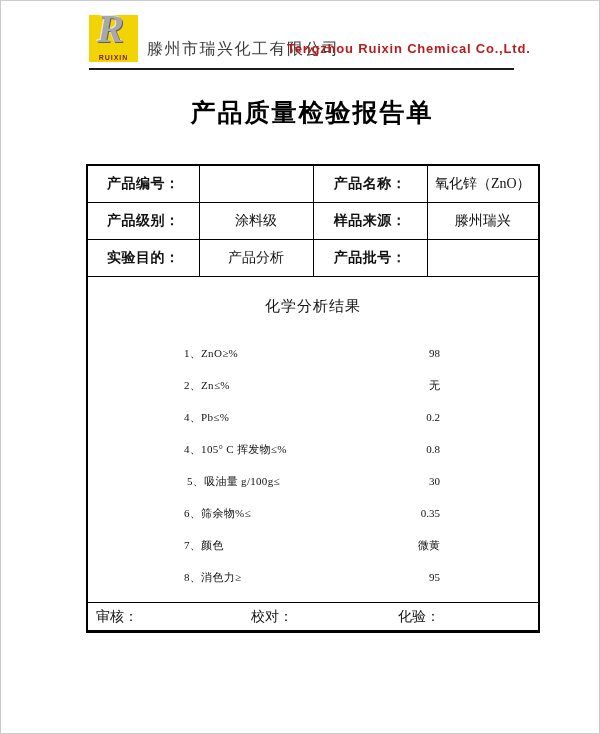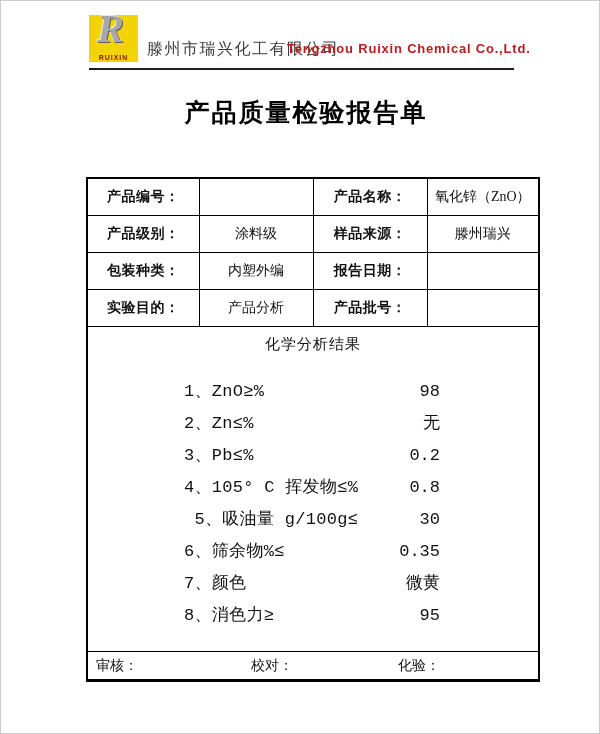--- a/index.html
+++ b/index.html
@@ -66,35 +66,35 @@
   .header-rule {
     position: absolute;
     left: 88px; top: 67px;
     width: 425px; height: 2px;
     background: #1c1c1c;
   }
 
   
   .report-title {
     position: absolute;
-    left: 79px; top: 95px;
+    left: 85px; top: 95px;
     width: 452px;
     margin: 0;
     text-align: center;
     font-family: Liberation Serif, serif;
     font-weight: bold;
     font-size: 25px;
     letter-spacing: 2px;
     color: #000000;
   }
 
   
   table.report {
     position: absolute;
-    left: 85px; top: 176px;
+    left: 85px; top: 163px;
     width: 452px;
     border-collapse: collapse;
     table-layout: fixed;
     border: 2px solid #000000;
     border-bottom-width: 3px;
   }
   table.report td {
     border: 1px solid #000000;
     padding: 0;
     font-size: 14px;
@@ -113,35 +113,34 @@
     text-align: center;
     vertical-align: middle;
     font-family: "Liberation Serif", "DejaVu Serif", serif;
   }
 
   td.analysis-cell {
     height: 324px;
     vertical-align: top;
   }
   .analysis-title {
-    margin-top: 8px;
+    margin-top: 20px;
     text-align: center;
     font-size: 15px;
     letter-spacing: 1px;
   }
   .analysis-items {
     margin: 30px 98px 0 96px;
   }
   .analysis-item {
     display: flex;
     justify-content: space-between;
     height: 32px;
-    font-size: 17px;
+    font-size: 11px;
     line-height: 15px;
-    font-family: Liberation Mono, monospace;
   }
   .analysis-item .item-label { white-space: pre-wrap; letter-spacing: 0.3px; }
   .analysis-item .item-value { text-align: right; }
 
   td.remarks-cell {
     height: 43px;
     vertical-align: top;
     padding: 6px 0 0 8px;
   }
   td.signature-cell { height: 27px; }
@@ -184,46 +183,40 @@
         <td class="info-label">产品名称：</td>
         <td class="info-value">氧化锌（ZnO）</td>
       </tr>
       <tr>
         <td class="info-label">产品级别：</td>
         <td class="info-value">涂料级</td>
         <td class="info-label">样品来源：</td>
         <td class="info-value">滕州瑞兴</td>
       </tr>
       <tr>
-        <td class="info-label">包装种类：</td>
-        <td class="info-value">内塑外编</td>
-        <td class="info-label">报告日期：</td>
-        <td class="info-value"></td>
-      </tr>
-      <tr>
         <td class="info-label">实验目的：</td>
         <td class="info-value">产品分析</td>
         <td class="info-label">产品批号：</td>
         <td class="info-value"></td>
       </tr>
 
       <tr>
         <td class="analysis-cell" colspan="4">
           <div class="analysis-title">化学分析结果</div>
           <div class="analysis-items">
             <div class="analysis-item">
               <span class="item-label">1、ZnO≥%</span>
               <span class="item-value">98</span>
             </div>
             <div class="analysis-item">
               <span class="item-label">2、Zn≤%</span>
               <span class="item-value">无</span>
             </div>
             <div class="analysis-item">
-              <span class="item-label">3、Pb≤%</span>
+              <span class="item-label">4、Pb≤%</span>
               <span class="item-value">0.2</span>
             </div>
             <div class="analysis-item">
               <span class="item-label">4、105° C 挥发物≤%</span>
               <span class="item-value">0.8</span>
             </div>
             <div class="analysis-item">
               <span class="item-label"> 5、吸油量 g/100g≤</span>
               <span class="item-value">30</span>
             </div>

